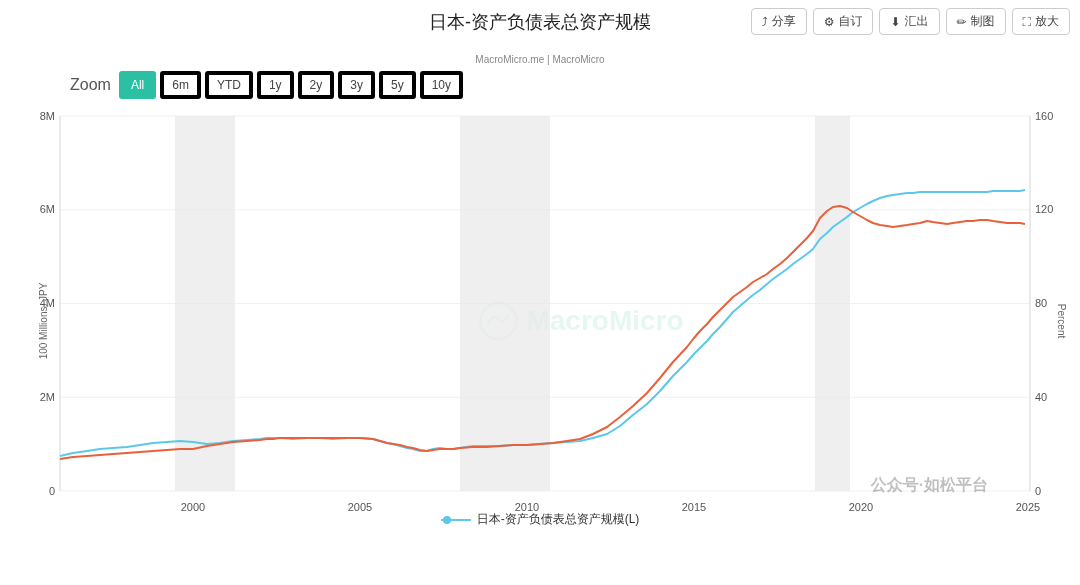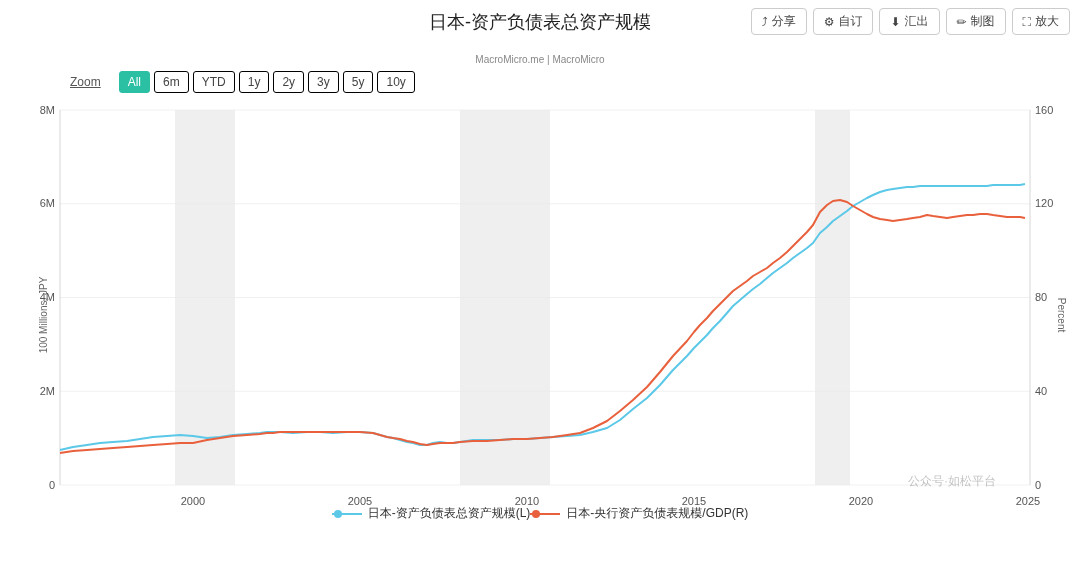--- a/index.html
+++ b/index.html
@@ -53,28 +53,27 @@
     }
 
     
     .zoom-bar {
       display: flex;
       align-items: center;
       gap: 4px;
       padding: 6px 0 2px 70px;
     }
     .zoom-label {
-      font-size: 12px;
+      font-size: 16px;
       color: #555;
-      margin-right: 14px;
-      text-decoration: underline;
+      margin-right: 4px;
     }
     .zoom-btn {
       padding: 3px 8px;
-      border: 1px solid #000000;
+      border: 4px solid #000000;
       border-radius: 3px;
       background: #fff;
       font-size: 12px;
       color: #444;
       cursor: pointer;
     }
     .zoom-btn.active {
       background: #2bbfa4;
       color: #fff;
       border-color: #2bbfa4;
@@ -124,24 +123,24 @@
       display: flex;
       align-items: center;
       gap: 8px;
       pointer-events: none;
     }
 
     
     .bottom-watermark {
       position: absolute;
       bottom: 45px;
-      right: 84px;
-      font-size: 12px;
+      right: 92px;
+      font-size: 16px;
       color: rgba(0,0,0,0.25);
-      font-weight: normal;
+      font-weight: bold;
     }
   </style>
 </head>
 <body>
 
 <div class="toolbar">
   <button class="toolbar-btn">
     <span class="btn-icon">⤴</span>
     <span>分享</span>
   </button>
@@ -175,20 +174,27 @@
   <button class="zoom-btn">YTD</button>
   <button class="zoom-btn">1y</button>
   <button class="zoom-btn">2y</button>
   <button class="zoom-btn">3y</button>
   <button class="zoom-btn">5y</button>
   <button class="zoom-btn">10y</button>
 </div>
 
 <div class="chart-wrapper">
 
+  <div class="watermark">
+    <svg width="40" height="40" viewBox="0 0 40 40">
+      <circle cx="20" cy="20" r="18" fill="none" stroke="#2bbfa4" stroke-width="2.5"></circle>
+      <path d="M10 22 Q15 12 20 18 Q25 24 30 14" fill="none" stroke="#2bbfa4" stroke-width="2.5" stroke-linecap="round"></path>
+    </svg>
+    <span>MacroMicro</span>
+  </div>
 
   <div style="position:absolute;left:5px;top:50%;transform:translateY(-50%) rotate(-90deg);font-size:10px;color:#666;white-space:nowrap;">100 Millions, JPY</div>
 
   <div style="position:absolute;right:2px;top:50%;transform:translateY(-50%) rotate(90deg);font-size:10px;color:#666;white-space:nowrap;">Percent</div>
 
   <svg class="chart-svg" width="1080" height="440" viewBox="0 0 1080 440">
 
     <line x1="60" y1="15" x2="1030" y2="15" stroke="#e0e0e0" stroke-width="0.5"></line>
     <line x1="60" y1="108.75" x2="1030" y2="108.75" stroke="#e0e0e0" stroke-width="0.5"></line>
     <line x1="60" y1="202.5" x2="1030" y2="202.5" stroke="#e0e0e0" stroke-width="0.5"></line>
@@ -448,22 +454,15 @@
   <div class="bottom-watermark">公众号·如松平台</div>
 
   <div class="legend" style="position:absolute;bottom:5px;left:0;right:0;">
     <div class="legend-item">
       <svg width="30" height="8">
         <circle cx="6" cy="4" r="4" fill="#5bc8e8"></circle>
         <line x1="0" y1="4" x2="30" y2="4" stroke="#5bc8e8" stroke-width="2"></line>
       </svg>
       <span>日本-资产负债表总资产规模(L)</span>
     </div>
-    <div class="legend-item">
-      <svg width="30" height="8">
-        <circle cx="6" cy="4" r="4" fill="#e8603c"></circle>
-        <line x1="0" y1="4" x2="30" y2="4" stroke="#e8603c" stroke-width="2"></line>
-      </svg>
-      <span>日本-央行资产负债表规模/GDP(R)</span>
-    </div>
   </div>
 
 </div>
 
 </body></html>

